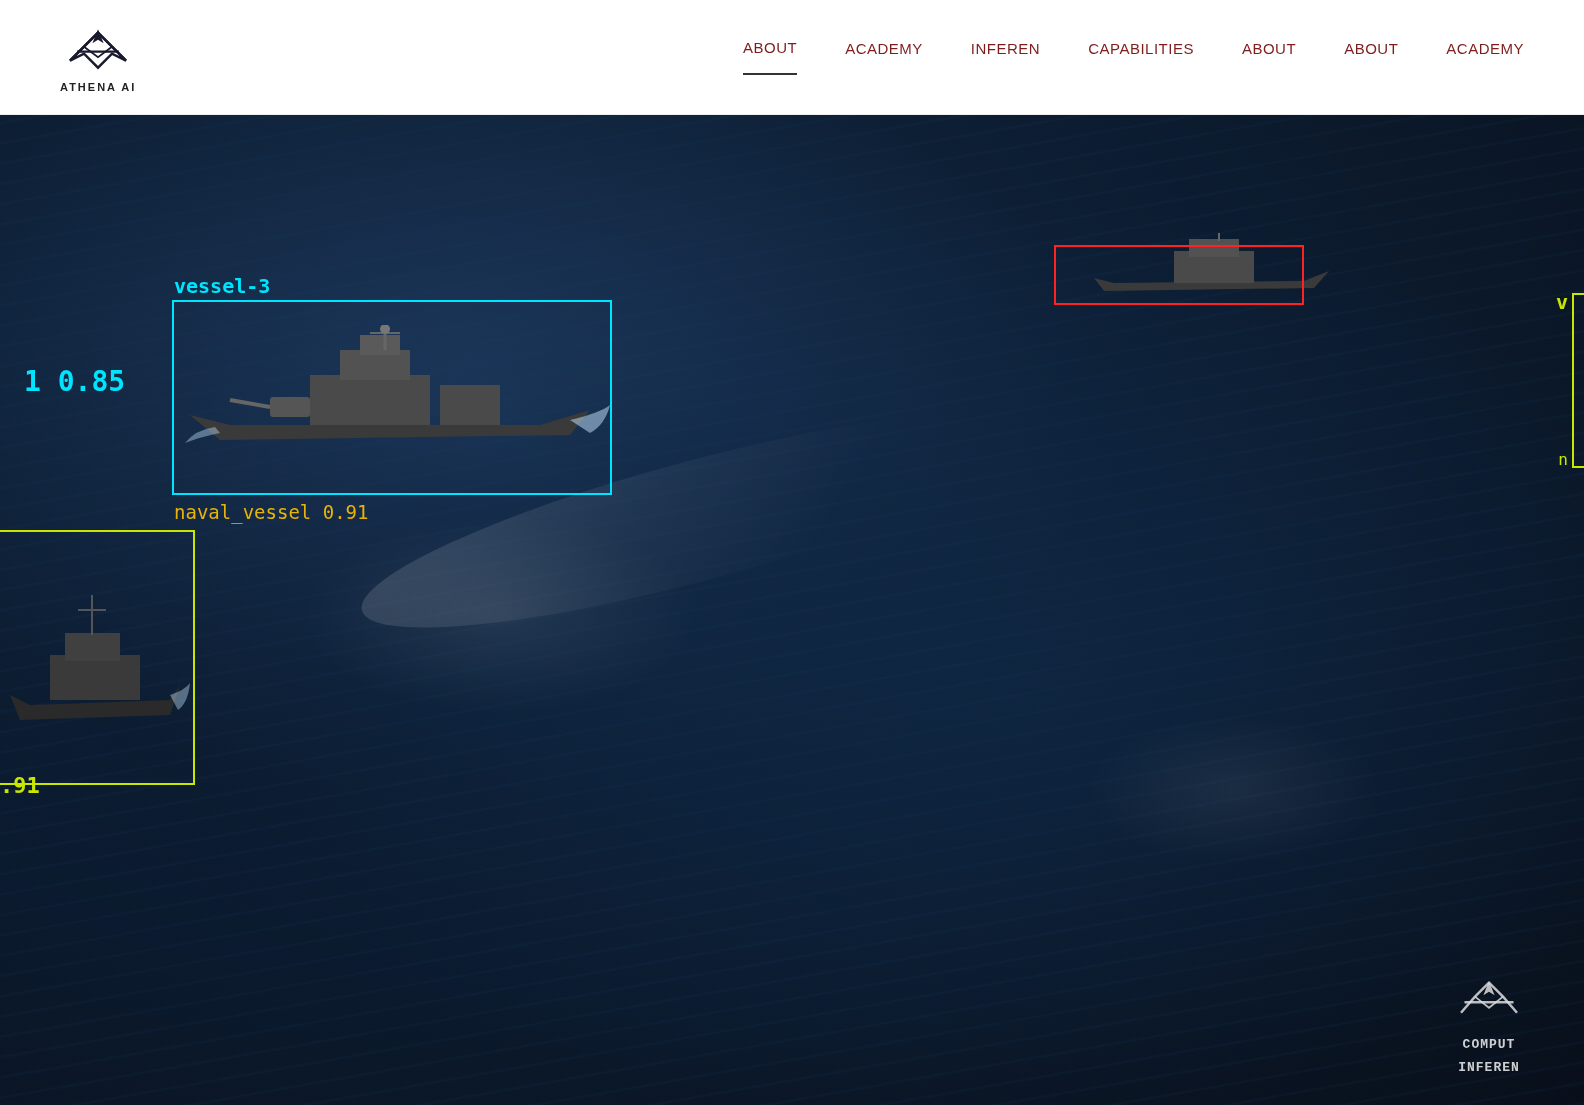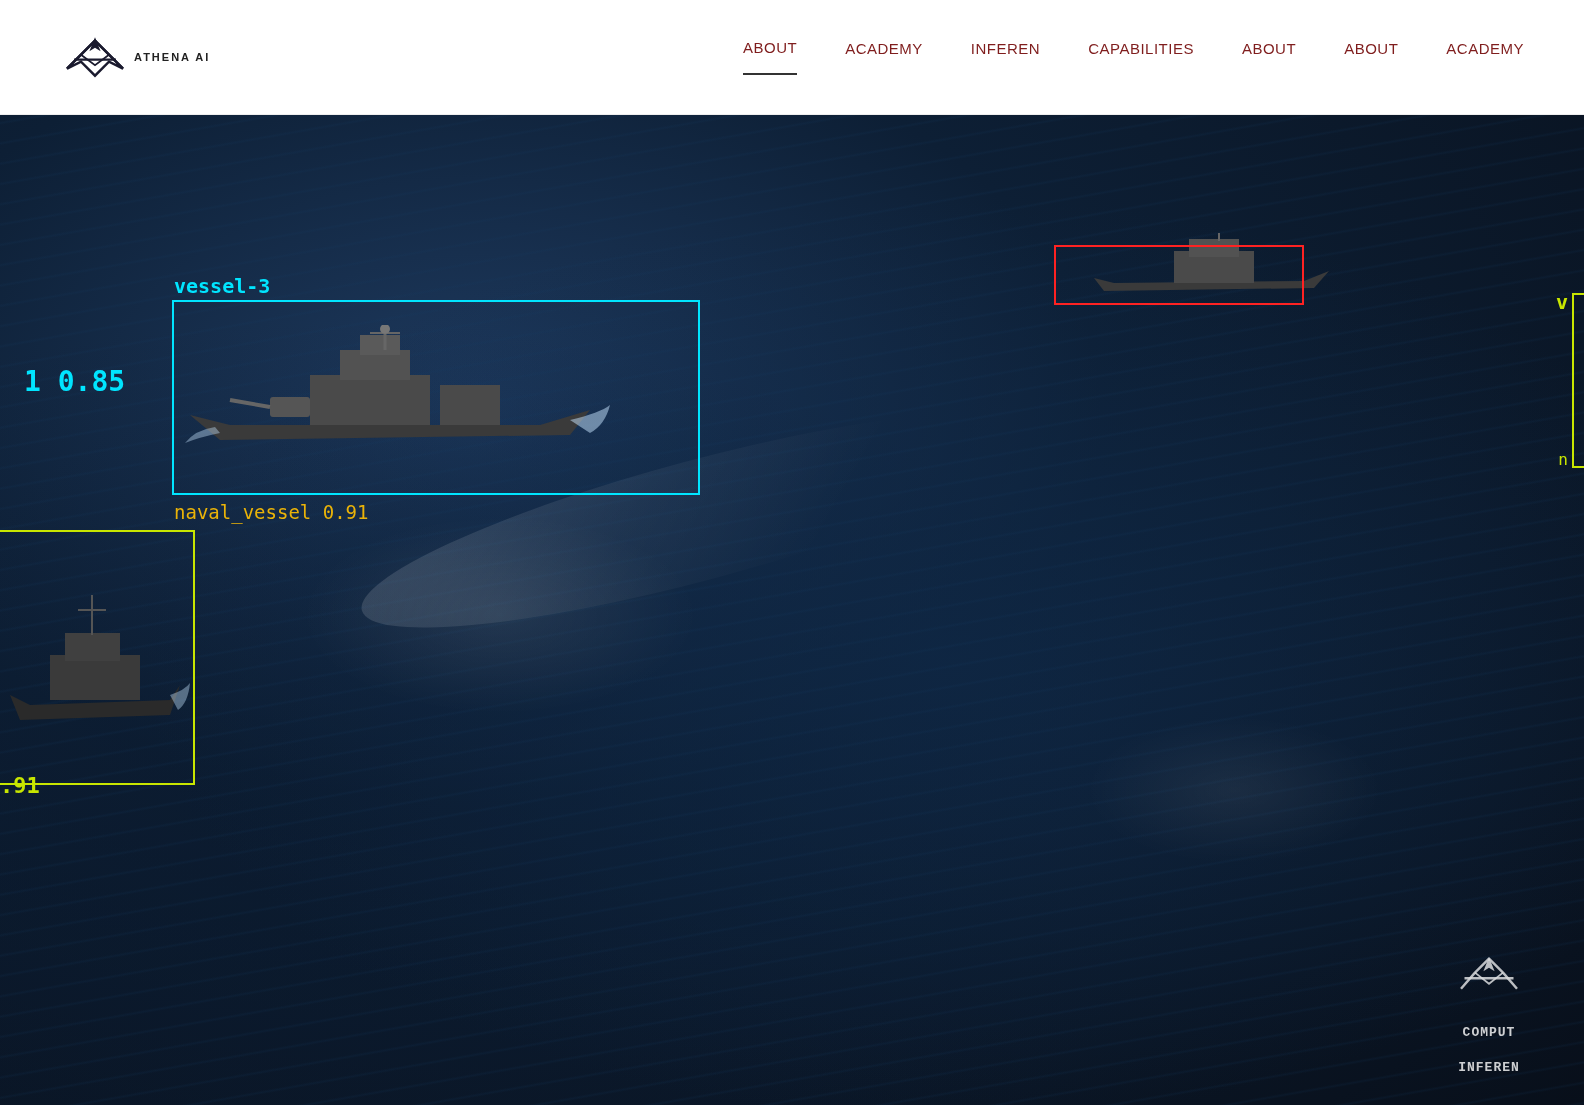--- a/index.html
+++ b/index.html
@@ -24,20 +24,21 @@
       display: flex;
       align-items: center;
       justify-content: space-between;
       padding: 0 60px;
       height: 115px;
       border-bottom: 1px solid #eee;
     }
 
     .logo-area {
       display: flex;
+      flex-direction: column;
       align-items: center;
       gap: 4px;
     }
 
     .logo-icon {
       width: 70px;
       height: 55px;
     }
 
     .logo-text {
@@ -108,21 +109,21 @@
       inset: 0;
       z-index: 2;
       pointer-events: none;
     }
 
     
     .bbox-vessel3 {
       position: absolute;
       left: 172px;
       top: 185px;
-      width: 528px;
+      width: 440px;
       height: 195px;
       border: 2px solid #00e5ff;
       z-index: 3;
     }
 
     .bbox-label-top {
       position: absolute;
       top: -28px;
       left: 0;
       color: #00e5ff;
@@ -225,21 +226,21 @@
 
     
     .watermark {
       position: absolute;
       bottom: 30px;
       right: 60px;
       z-index: 4;
       display: flex;
       flex-direction: column;
       align-items: center;
-      gap: 20px;
+      gap: 8px;
     }
 
     .watermark-logo {
       width: 70px;
       height: 55px;
       opacity: 0.85;
     }
 
     .watermark-text {
       color: #fff;

